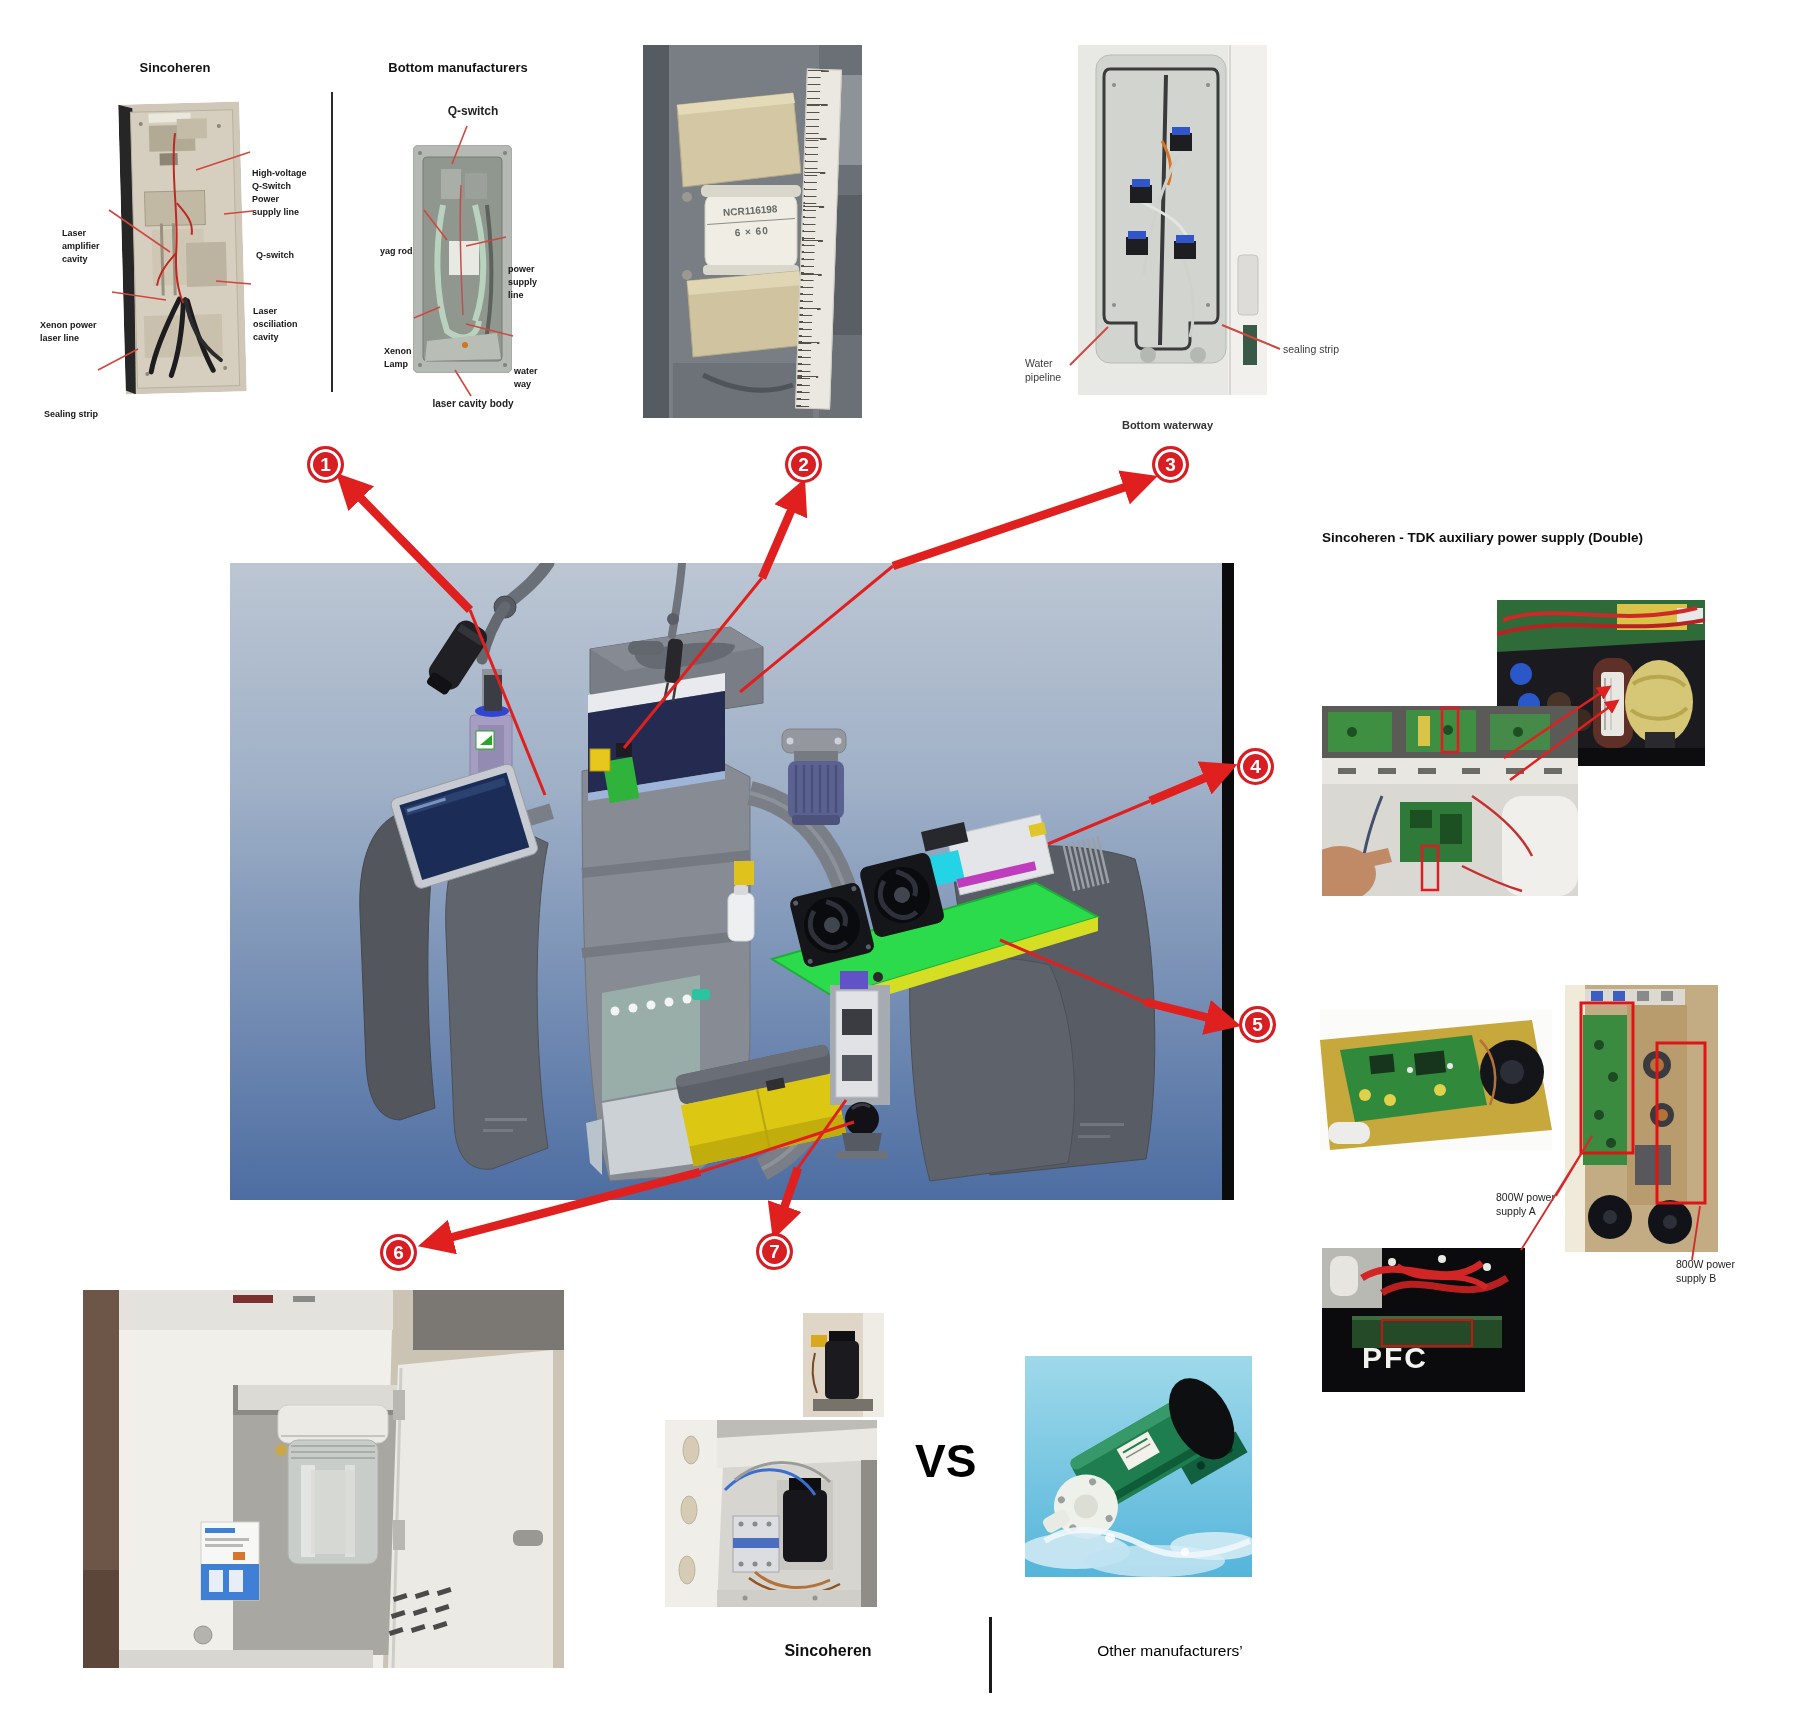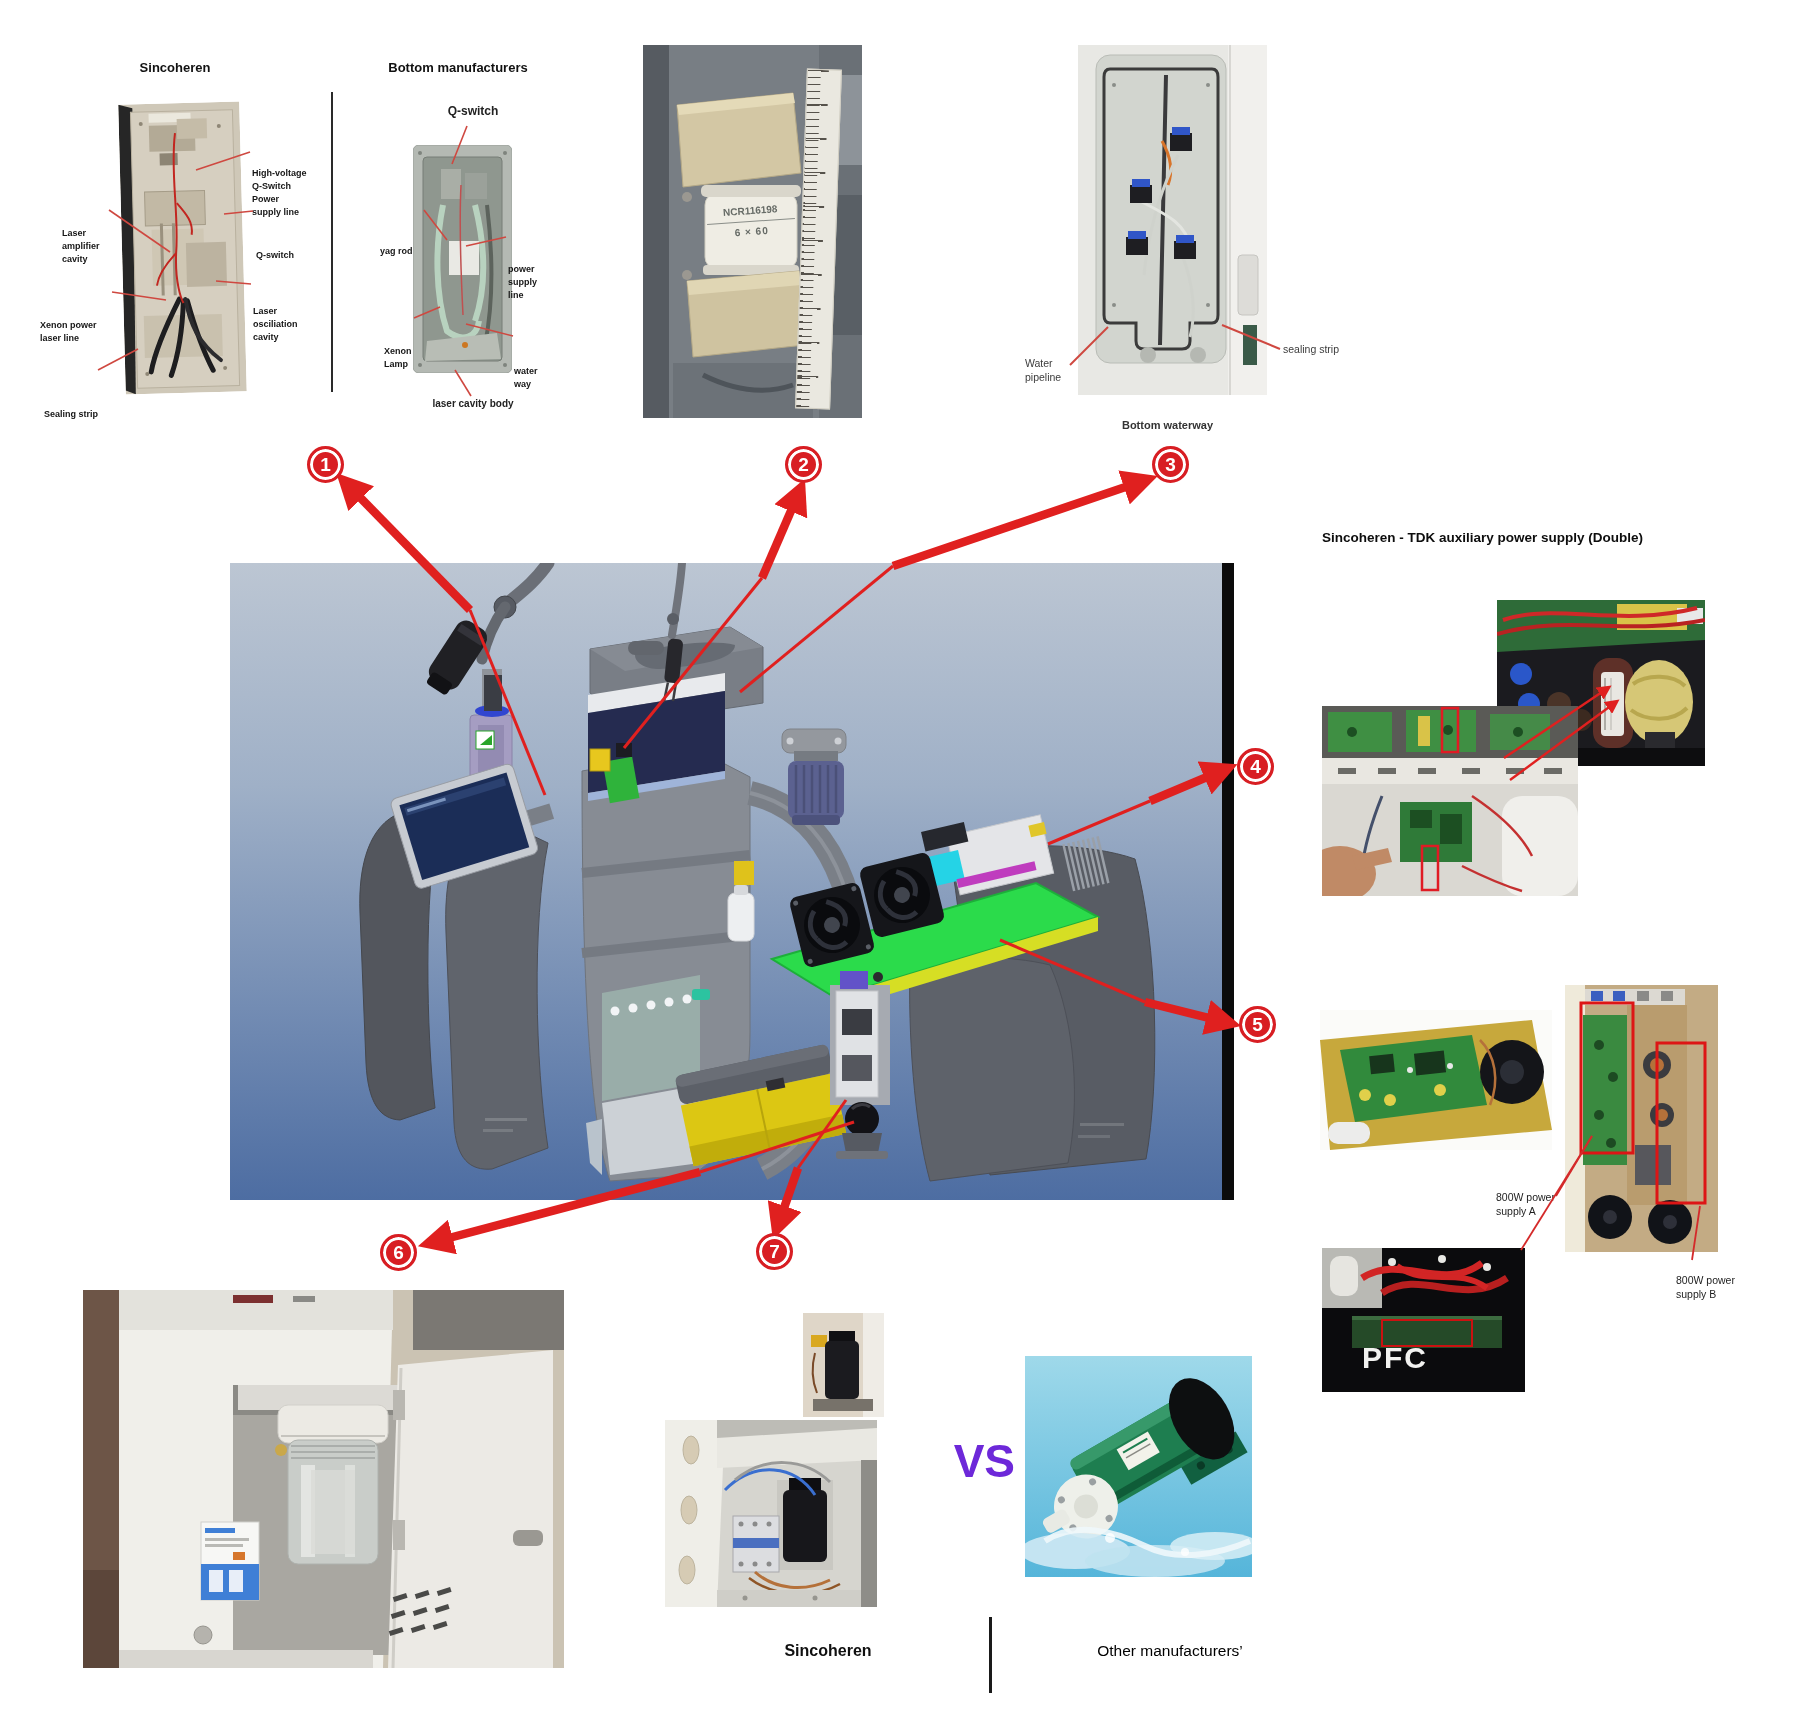--- a/index.html
+++ b/index.html
@@ -17,21 +17,21 @@
   .vdiv{background:#2a2a2a;z-index:8;}
   .ruler{position:absolute;left:158px;top:24px;width:33px;height:338px;background:
      repeating-linear-gradient(180deg,#56524b 0 1.5px,rgba(0,0,0,0) 1.5px 7px) 0 0/13px 100% no-repeat,
      repeating-linear-gradient(180deg,#56524b 0 1.5px,rgba(0,0,0,0) 1.5px 34px) 0 0/21px 100% no-repeat,
      #eae8e0;border:1px solid #cfccc0;transform:rotate(2deg);}
   .cyl-lab{position:absolute;left:64px;top:158px;width:88px;text-align:center;transform:rotate(-4deg);
      font:bold 10px/1.6 "Liberation Sans",sans-serif;color:#666b66;z-index:12;}
   .cyl-lab .pn{display:block;border-bottom:1px solid #8a8e89;padding-bottom:2px;}
   .cyl-lab .dim{display:block;padding-top:2px;letter-spacing:1px;}
   .pfc-text{font:bold 30px/1 "Liberation Sans",sans-serif;color:#f2f2f0;letter-spacing:2px;z-index:20;text-align:center;}
-  .vs{font:bold 46px/1.1 "Liberation Sans",sans-serif;color:#6d28d9;text-align:right;z-index:30;}
+  .vs{font:bold 46px/1.1 "Liberation Sans",sans-serif;color:#000000;text-align:left;z-index:30;}
   .botlab{font:bold 16px/1.2 "Liberation Sans",sans-serif;color:#101010;text-align:center;z-index:30;}
   .botlab2{font:normal 15.5px/1.2 "Liberation Sans",sans-serif;color:#000000;text-align:center;z-index:30;}
   .ps-lab{font:normal 10.5px/1.35 "Liberation Sans",sans-serif;color:#1d1d1d;white-space:pre-line;z-index:30;}
   .tdk-title{font:bold 13.5px/1.25 "Liberation Sans",sans-serif;color:#0d0d0d;z-index:30;}
   svg{display:block;}
 </style>
 </head>
 <body>
 
 <div id="canvas">
@@ -465,21 +465,21 @@
         <circle cx="105" cy="237" r="22" fill="#111318"></circle>
       <circle cx="45" cy="232" r="7" fill="#2e3039"></circle>
         <circle cx="105" cy="237" r="7" fill="#2e3039"></circle>
       <rect x="16" y="18" width="52" height="150" fill="none" stroke="#dd1515" stroke-width="3"></rect>
       <rect x="92" y="58" width="48" height="160" fill="none" stroke="#dd1515" stroke-width="3"></rect>
     </svg>
   </div>
 
   <div class="abs ps-lab" style="left:1496px;top:1190px;width:80px;">800W power
 supply A</div>
-  <div class="abs ps-lab" style="left:1676px;top:1257px;width:80px;margin-top:16px;">800W power
+  <div class="abs ps-lab" style="left:1676px;top:1257px;width:80px;">800W power
 supply B</div>
 
   <div class="abs photo" style="left:1322px;top:1248px;width:203px;height:144px;">
     <svg width="203" height="144" viewBox="0 0 203 144">
       <rect width="203" height="144" fill="#0b0b0d"></rect>
       <rect x="0" y="0" width="60" height="60" fill="#b9b9b4"></rect>
       <rect x="8" y="8" width="28" height="40" rx="10" fill="#e6e5e0"></rect>
       <path d="M40,30 C80,5 120,45 160,15" stroke="#d22525" stroke-width="7" fill="none"></path>
       <path d="M60,45 C100,20 140,60 185,30" stroke="#b81f1f" stroke-width="7" fill="none"></path>
       <path d="M75,18 C105,40 135,18 165,40" stroke="#d22525" stroke-width="6" fill="none"></path>

